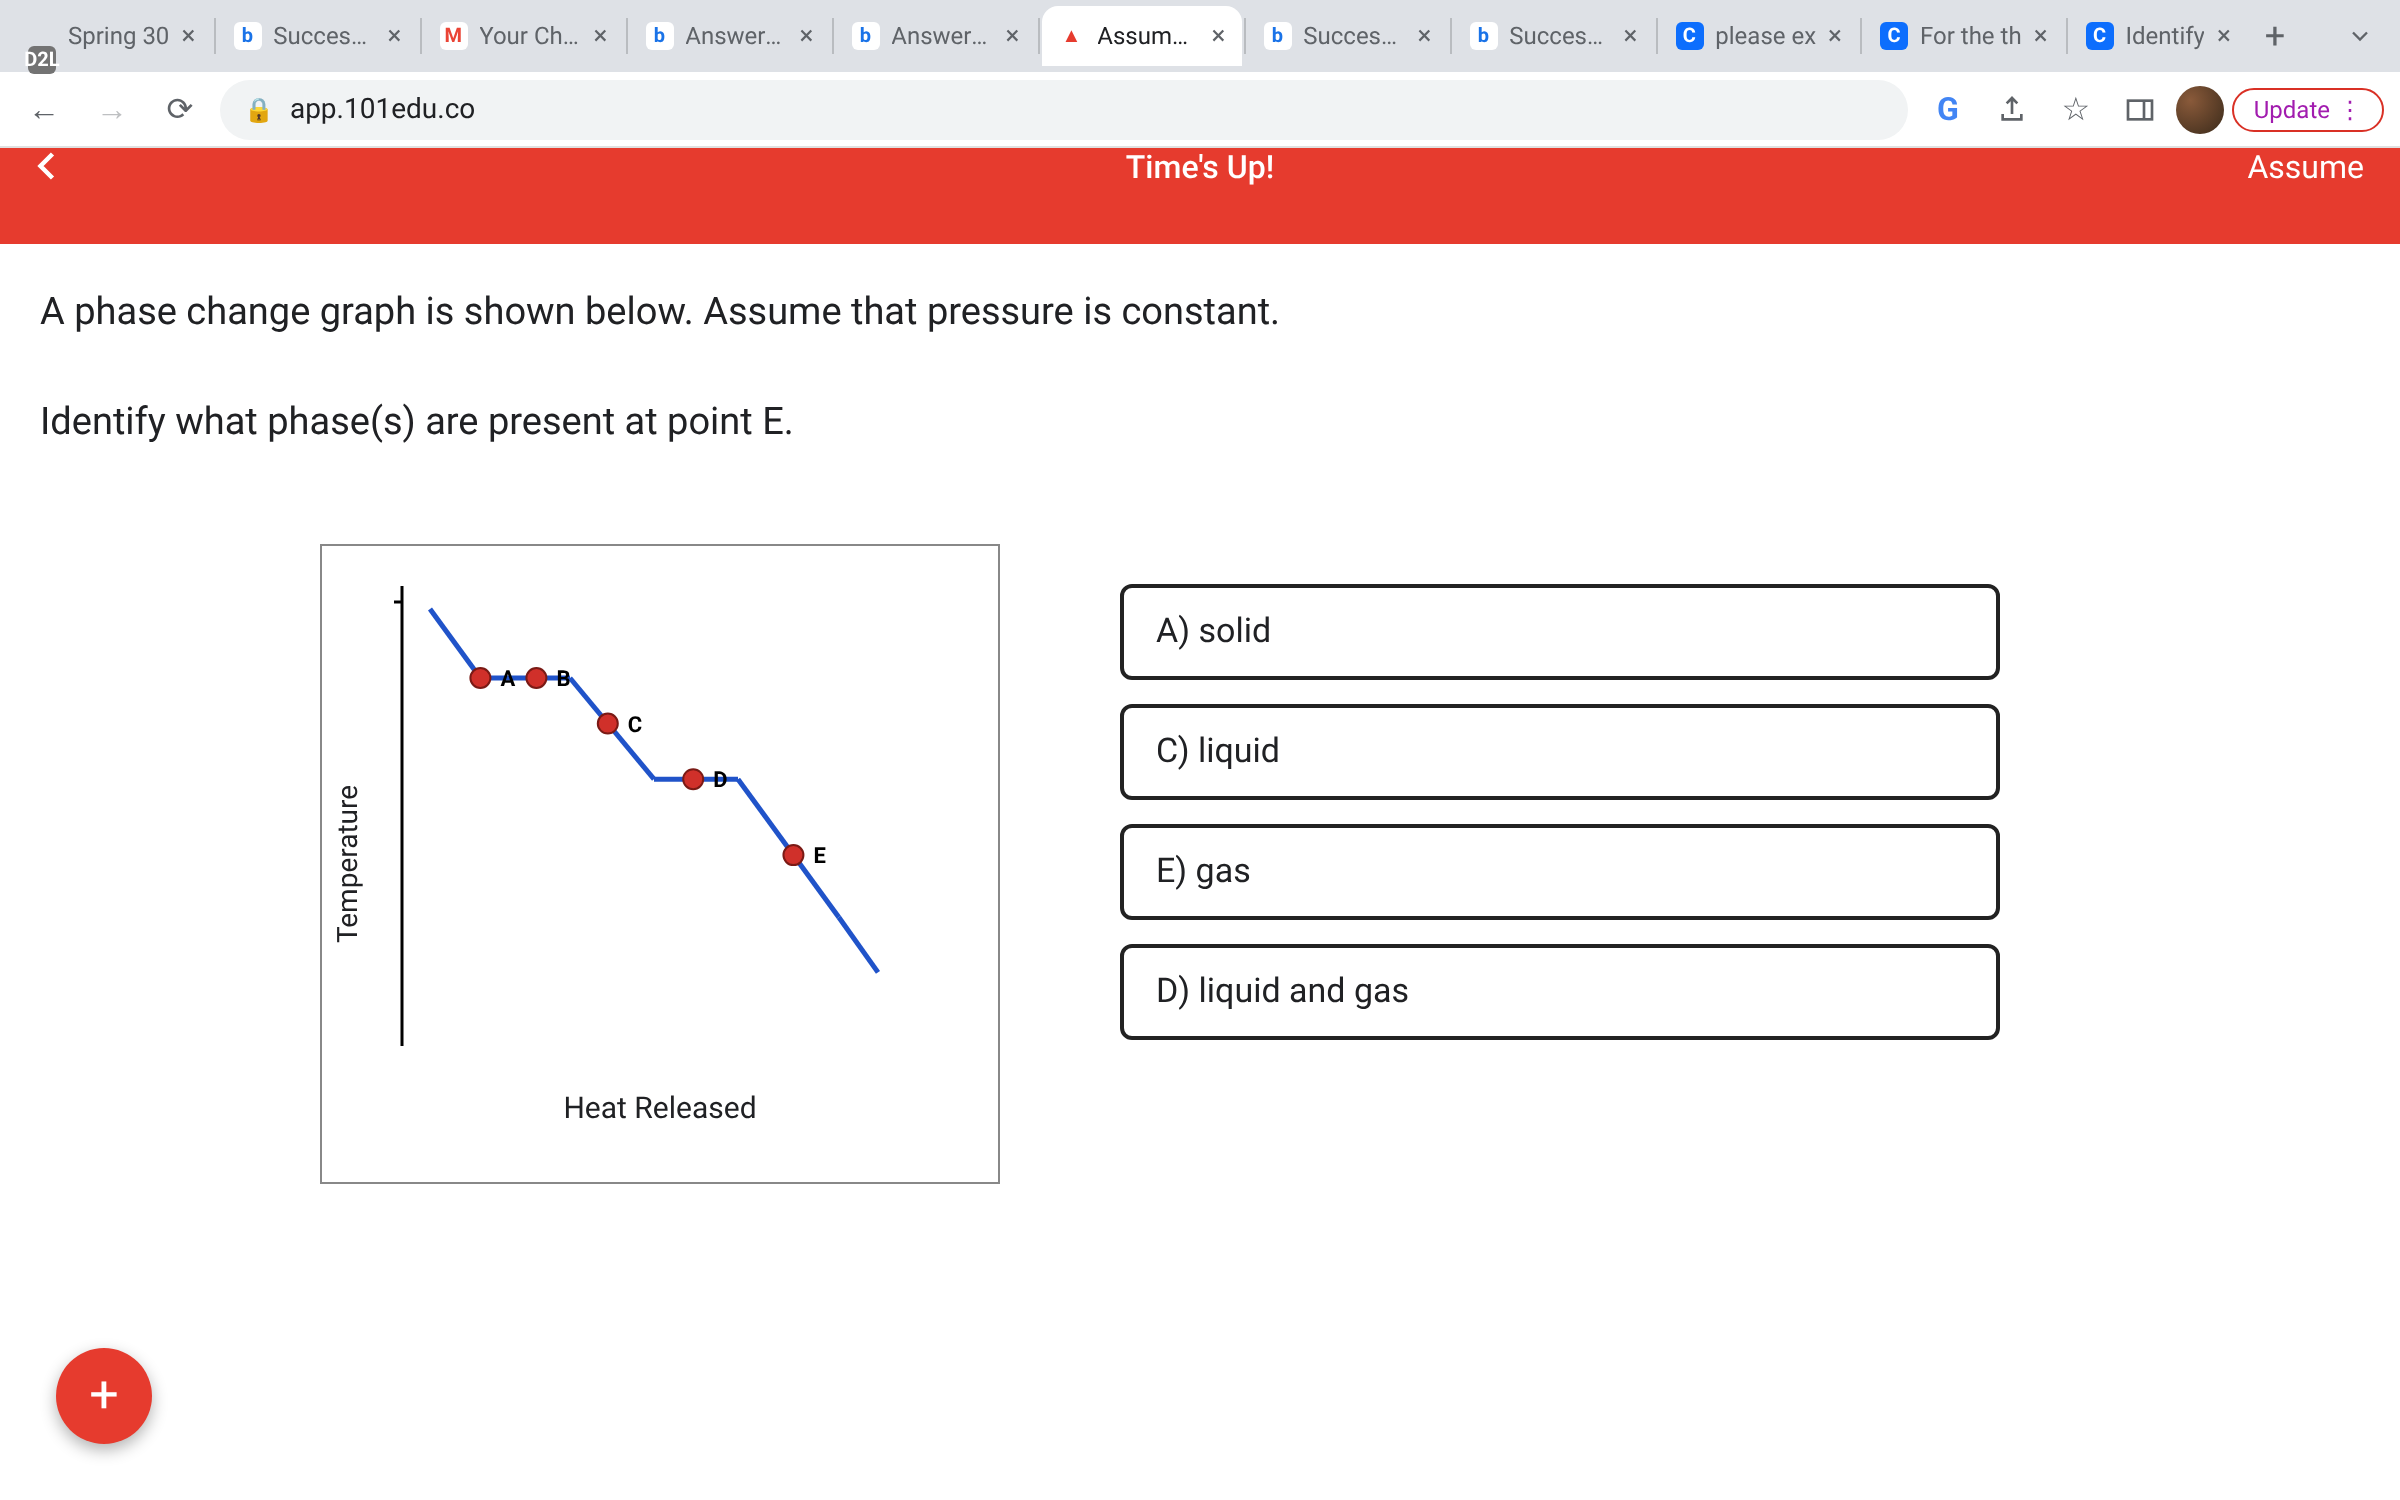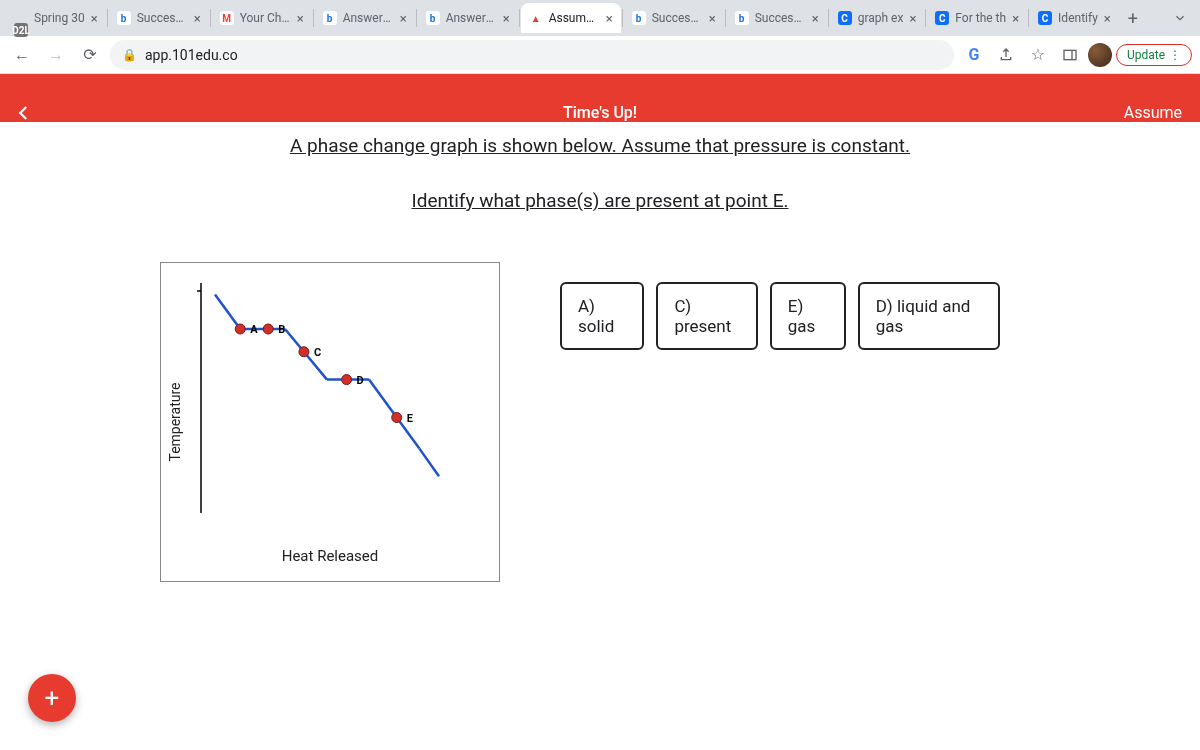--- a/index.html
+++ b/index.html
@@ -16,43 +16,43 @@
   .newtab { width: 28px; height: 28px; display: flex; align-items: center; justify-content: center; font-size: 18px; color: #5f6368; cursor: pointer; }
   .tab-overflow { margin-left: auto; width: 28px; display:flex; align-items:center; justify-content:center; color:#5f6368; cursor:pointer; }
 
   
   .toolbar { display: flex; align-items: center; height: 38px; background: #fff; padding: 0 8px; gap: 6px; border-bottom: 1px solid #e0e0e0; }
   .tbtn { width: 28px; height: 28px; display: flex; align-items: center; justify-content: center; color: #5f6368; border-radius: 50%; cursor: pointer; font-size: 16px; }
   .omnibox { flex: 1; max-width: 870px; height: 30px; background: #f1f3f4; border-radius: 15px; display: flex; align-items: center; padding: 0 12px; gap: 8px; color: #202124; font-size: 14px; }
   .lock { font-size: 12px; color: #5f6368; }
   .toolbar-right { margin-left: auto; display: flex; align-items: center; gap: 4px; }
   .avatar { width: 24px; height: 24px; border-radius: 50%; background: radial-gradient(circle at 30% 30%, #8a5a3a, #3a2a1a); }
-  .update-pill { border: 1px solid #d93025; color: #15803d; border-radius: 14px; padding: 3px 10px; font-size: 12px; display:flex; align-items:center; gap:4px; cursor:pointer; }
-
-  
-  .app-header { height: 48px; background: #e63b2e; color: #fff; display: flex; align-items: flex-end; position: relative; }
+  .update-pill { border: 1px solid #d93025; color: #a21caf; border-radius: 14px; padding: 3px 10px; font-size: 12px; display:flex; align-items:center; gap:4px; cursor:pointer; }
+
+  
+  .app-header { height: 48px; background: #e63b2e; color: #fff; display: flex; align-items: flex-start; position: relative; }
   .back-chevron { width: 48px; display: flex; align-items: center; justify-content: center; font-size: 22px; cursor: pointer; }
   .timer-text { position: absolute; left: 50%; transform: translateX(-50%); font-size: 16px; font-weight: 500; }
   .submit-btn { margin-left: auto; margin-right: 18px; font-size: 16px; cursor: pointer; }
 
   
-  .question-block { text-align: center; padding: 12px 20px 10px; font-size: 19px; text-decoration: underline; }
+  .question-block { padding: 22px 20px 10px; font-size: 19px; }
   .question-sub { margin-top: 32px; font-size: 19px; }
 
   
   .content-row { display: flex; padding: 40px 40px 0 160px; gap: 60px; align-items: flex-start; }
 
   
   .graph-box { width: 340px; height: 320px; border: 1px solid #888; position: relative; background: #fff; }
   .ylabel-wrap { position:absolute; left: 2px; top: 0; bottom: 0; width: 24px; display:flex; align-items:center; justify-content:center; }
   .ylabel-rot { transform: rotate(-90deg); font-size: 14px; white-space: nowrap; }
-  .xlabel { position: absolute; bottom: 16px; left: 0; right: 0; text-align: center; font-size: 15px; }
-
-  
-  .choices { flex: 1; max-width: 440px; display: flex; gap: 12px; margin-top: 20px; }
+  .xlabel { position: absolute; bottom: 28px; left: 0; right: 0; text-align: center; font-size: 15px; }
+
+  
+  .choices { flex: 1; max-width: 440px; display: flex; flex-direction: column; gap: 12px; margin-top: 20px; }
   .choice { border: 2px solid #222; border-radius: 6px; padding: 12px 16px; font-size: 17px; cursor: pointer; background: #fff; }
 
   
   .fab { position: absolute; left: 28px; bottom: 28px; width: 48px; height: 48px; border-radius: 50%; background: #e63b2e; color: #fff; display: flex; align-items: center; justify-content: center; font-size: 26px; cursor: pointer; box-shadow: 0 3px 8px rgba(0,0,0,.3); }
 
   svg { display: block; }
 </style>
 </head>
 <body>
 
@@ -100,21 +100,21 @@
     </div>
     <div class="tab-sep"></div>
     <div class="tab">
       <div class="favicon" style="background: rgb(255, 255, 255); color: rgb(26, 115, 232);">b</div>
       <div class="title">Success C</div>
       <div class="close">×</div>
     </div>
     <div class="tab-sep"></div>
     <div class="tab">
       <div class="favicon" style="background: rgb(13, 110, 253); color: rgb(255, 255, 255);">C</div>
-      <div class="title">graph ex</div>
+      <div class="title">please ex</div>
       <div class="close">×</div>
     </div>
     <div class="tab-sep"></div>
     <div class="tab">
       <div class="favicon" style="background: rgb(13, 110, 253); color: rgb(255, 255, 255);">C</div>
       <div class="title">For the th</div>
       <div class="close">×</div>
     </div>
     <div class="tab-sep"></div>
     <div class="tab">
@@ -198,21 +198,21 @@
         <circle cx="185.6" cy="116.60000000000001" r="5" fill="#d0302a" stroke="#7a1a15" stroke-width="1"></circle>
         <text x="195.6" y="120.60000000000001" text-anchor="start" font-size="11" font-weight="bold" fill="#000">D</text>
         <circle cx="235.72000000000003" cy="154.54999999999998" r="5" fill="#d0302a" stroke="#7a1a15" stroke-width="1"></circle>
         <text x="245.72000000000003" y="158.54999999999998" text-anchor="start" font-size="11" font-weight="bold" fill="#000">E</text>
       </svg>
     <div class="xlabel">Heat Released</div>
   </div>
 
   <div class="choices" id="choices">
       <div class="choice">A) solid</div>
-      <div class="choice">C) present</div>
+      <div class="choice">C) liquid</div>
       <div class="choice">E) gas</div>
       <div class="choice">D) liquid and gas</div>
     </div>
 </div>
 
 <div class="fab">
   <span>+</span>
 </div>
 
 </body></html>

